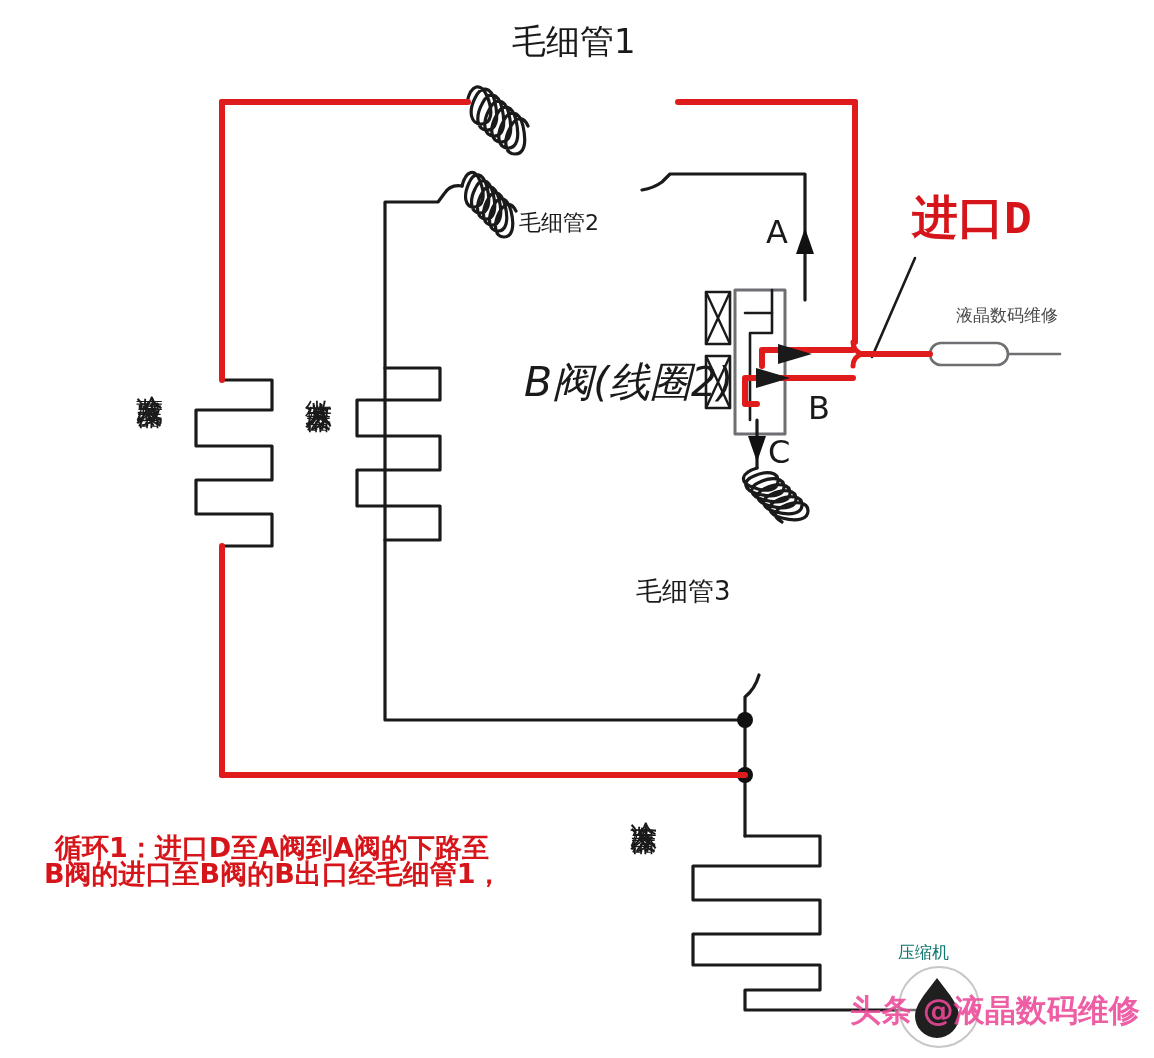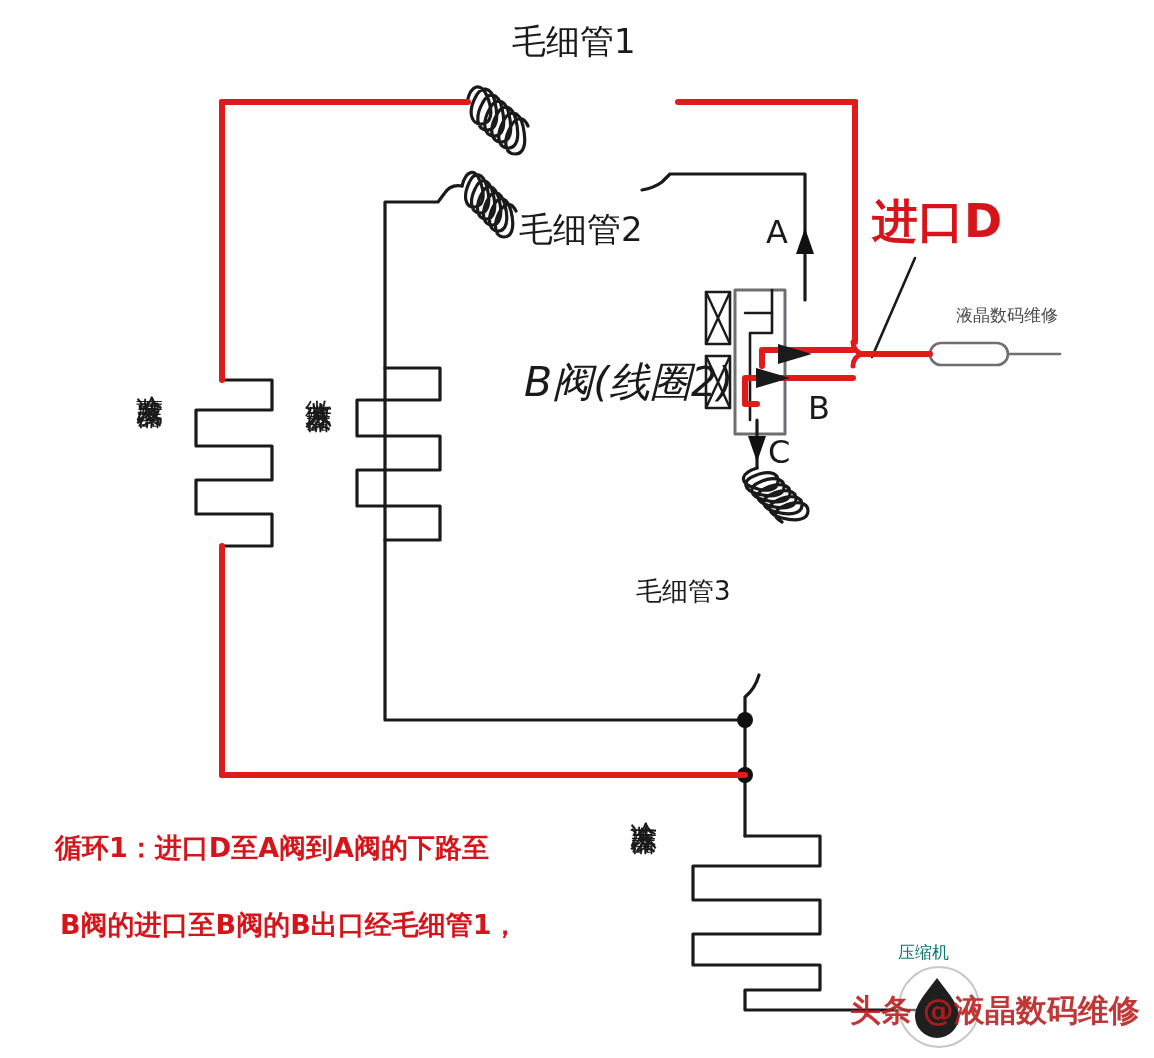--- a/index.html
+++ b/index.html
@@ -7,21 +7,21 @@
        font-family:"DejaVu Sans","Liberation Sans",sans-serif;}
   #stage{position:absolute;left:0;top:0;width:1154px;height:1048px;}
   svg.layer{position:absolute;left:0;top:0;width:1154px;height:1058px;}
   .lbl{position:absolute;color:#1a1a1a;font-family:"DejaVu Sans","Liberation Sans",sans-serif;
        white-space:pre;line-height:1.0;}
   .vlbl{position:absolute;color:#1a1a1a;writing-mode:vertical-rl;text-orientation:upright;
         font-family:"DejaVu Sans","Liberation Sans",sans-serif;line-height:1.02;letter-spacing:2px;}
   .redtxt{color:#d6151b;}
   .caption{position:absolute;color:#d6151b;font-weight:bold;font-size:27px;line-height:44px;
            font-family:"DejaVu Sans","Liberation Sans",sans-serif;white-space:pre;}
-  .wm{position:absolute;color:#b91c1c;font-weight:bold;font-size:31px;opacity:.88;
+  .wm{position:absolute;color:#ec4899;font-weight:bold;font-size:31px;opacity:.88;
       font-family:"DejaVu Sans","Liberation Sans",sans-serif;white-space:pre;}
   .wmcircle{position:absolute;border:2px solid #b9b9b9;border-radius:50%;opacity:.8;}
 </style>
 </head>
 <body>
 
 <div id="stage">
 
   <svg class="layer" viewBox="0 0 1154 1058">
     <g fill="none" stroke="#1a1a1a" stroke-width="3.2" stroke-linecap="round" stroke-linejoin="round">
@@ -159,47 +159,47 @@
 
       <path d="M222 775 H745"></path>
     </g>
 
     <path d="M812 354 l-34 -10 v20 Z" fill="#1a1a1a"></path>
     <path d="M790 378 l-34 -10 v20 Z" fill="#1a1a1a"></path>
   </svg>
 
   <div class="lbl" style="left:512px;top:24px;font-size:34px;">毛细管1</div>
 
-  <div class="lbl" style="left:519px;top:212px;font-size:34px;">毛细管2</div>
+  <div class="lbl" style="left:519px;top:212px;font-size:22px;">毛细管2</div>
 
   <div class="lbl" style="left:636px;top:578px;font-size:26px;">毛细管3</div>
 
 
   <div class="lbl" style="left:524px;top:362px;font-size:41px;font-style:italic;">B阀(线圈2)</div>
 
   <div class="lbl" style="left:766px;top:216px;font-size:32px;">A</div>
 
   <div class="lbl" style="left:808px;top:392px;font-size:32px;">B</div>
 
   <div class="lbl" style="left:768px;top:436px;font-size:32px;">C</div>
 
-  <div class="lbl redtxt" style="left:872px;top:198px;font-size:46px;font-weight:bold;">进口D</div>
+  <div class="lbl redtxt" style="left:912px;top:198px;font-size:46px;font-weight:bold;font-family:Liberation Mono, monospace;">进口D</div>
 
   <div class="lbl" style="left:956px;top:307px;font-size:17px;color:#4a4a4a;">液晶数码维修</div>
 
   <div class="vlbl" style="left:136px;top:374px;font-size:27px;">冷藏蒸发器</div>
 
   <div class="vlbl" style="left:305px;top:378px;font-size:27px;">微冻蒸发器</div>
 
   <div class="vlbl" style="left:630px;top:800px;font-size:27px;">冷冻蒸发器</div>
 
   <div class="lbl" style="left:898px;top:944px;font-size:17px;color:#0f766e;">压缩机</div>
 
   <div class="caption" style="left:44px;top:826px;margin-left:11px;">循环1：进口D至A阀到A阀的下路至</div>
-  <div class="caption" style="left:44px;top:903px;margin-left:16px;">B阀的进口至B阀的B出口经毛细管1，</div>
+  <div class="caption" style="left:44px;top:852px;">B阀的进口至B阀的B出口经毛细管1，</div>
 
   <div class="wmcircle" style="left:898px;top:966px;width:78px;height:78px;"></div>
   <svg class="layer" viewBox="0 0 1154 1058">
     <path d="M937 978 c 14 18 22 28 22 38 a22 22 0 0 1 -44 0 c 0 -10 8 -20 22 -38 Z" fill="#1f1f1f"></path>
   </svg>
   <div class="wm" style="left:850px;top:990px;">头条 @液晶数码维修</div>
 
 </div>
 
 </body></html>

